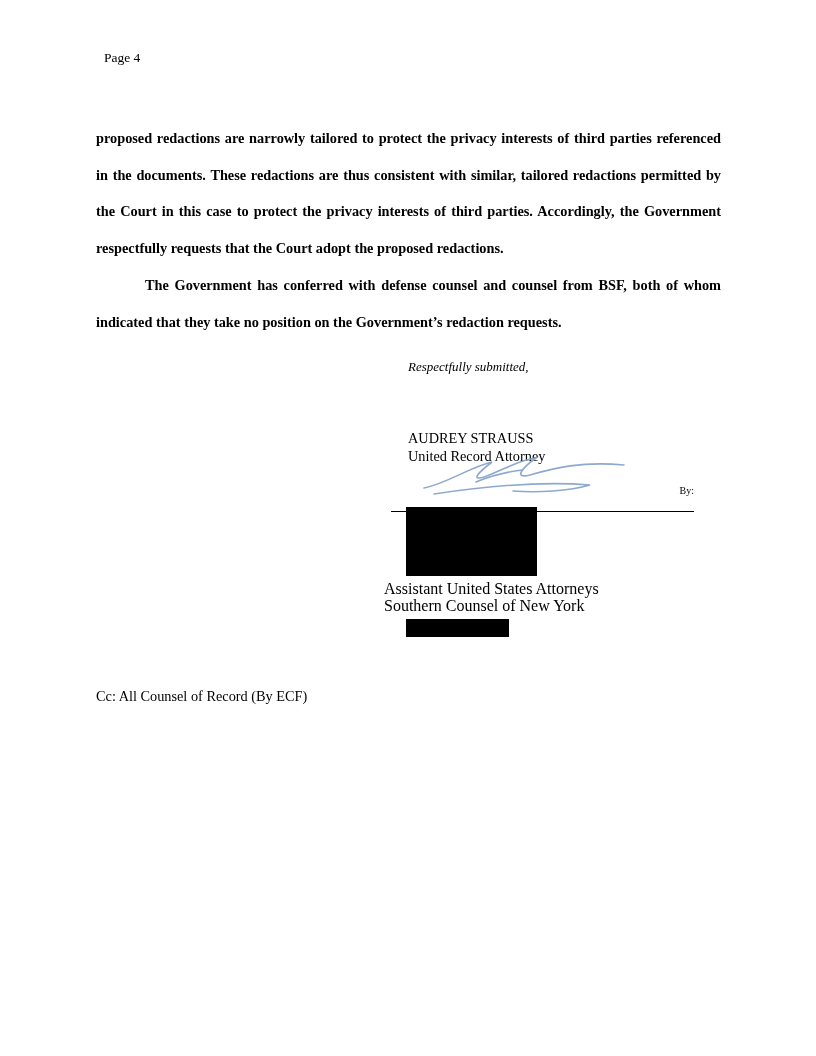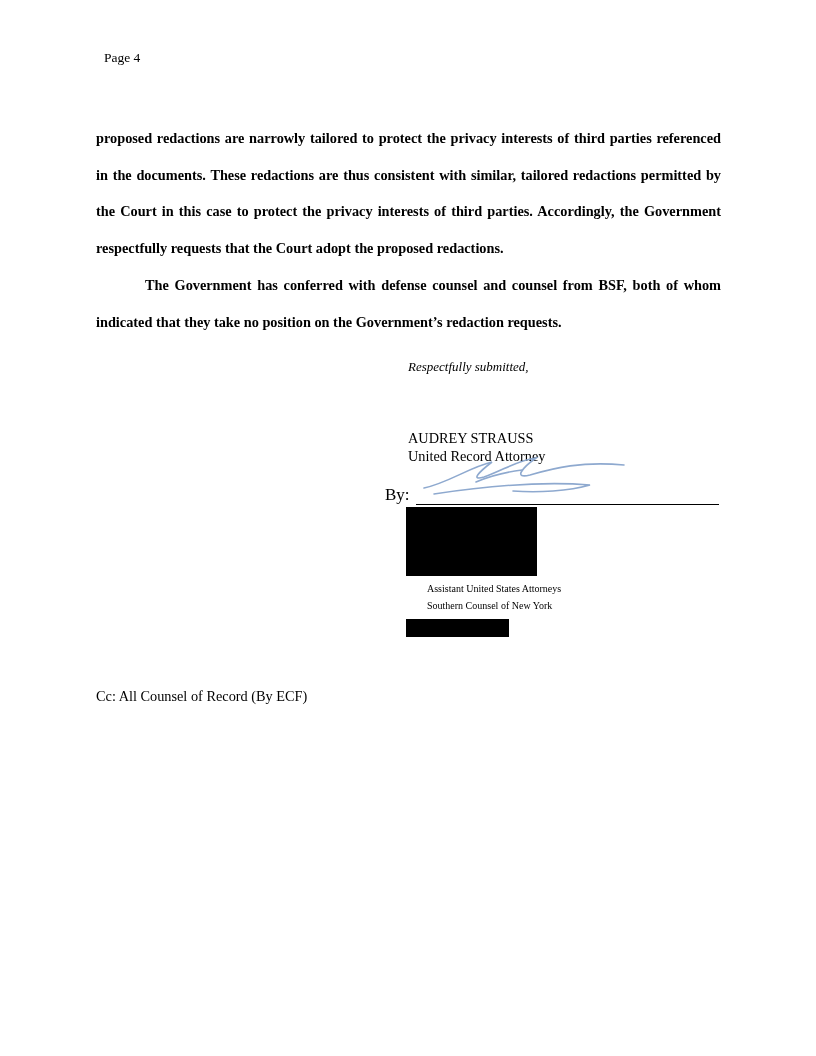--- a/index.html
+++ b/index.html
@@ -49,23 +49,24 @@
   }
   .signature-svg {
     position: absolute;
     left: 418px;
     top: 452px;
   }
   .by-row {
     position: absolute;
     left: 385px;
     top: 485px;
-    font-size: 17px;
+    font-size: 10px;
     display: flex;
     align-items: flex-end;
+    flex-direction: column;
   }
   .by-underline {
     display: inline-block;
     width: 303px;
     height: 15px;
     margin-left: 6px;
     border-bottom: 1px solid #000000;
   }
   .redaction-box {
     position: absolute;
@@ -78,23 +79,23 @@
     height: 69px;
   }
   .redaction-phone {
     left: 406px;
     top: 619px;
     width: 103px;
     height: 18px;
   }
   .sig-office-block {
     position: absolute;
-    left: 427px;
+    left: 384px;
     top: 580px;
-    font-size: 10px;
+    font-size: 16px;
     line-height: 17.3px;
   }
   .cc-line {
     position: absolute;
     left: 96px;
     top: 688px;
     font-size: 14.3px;
   }
 </style>
 </head>

